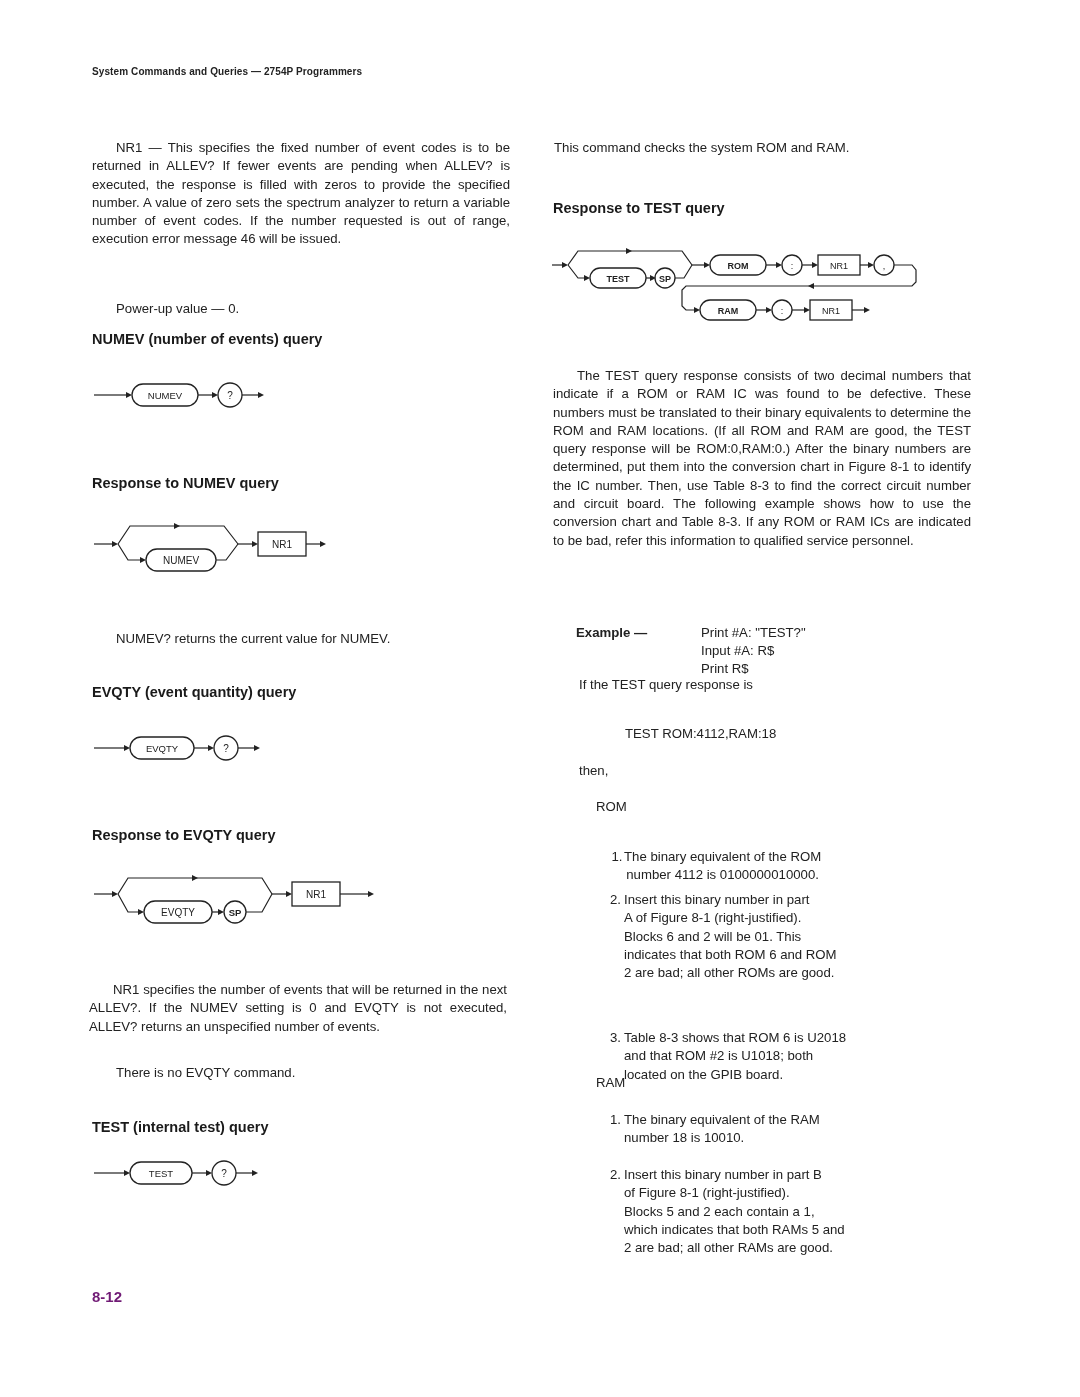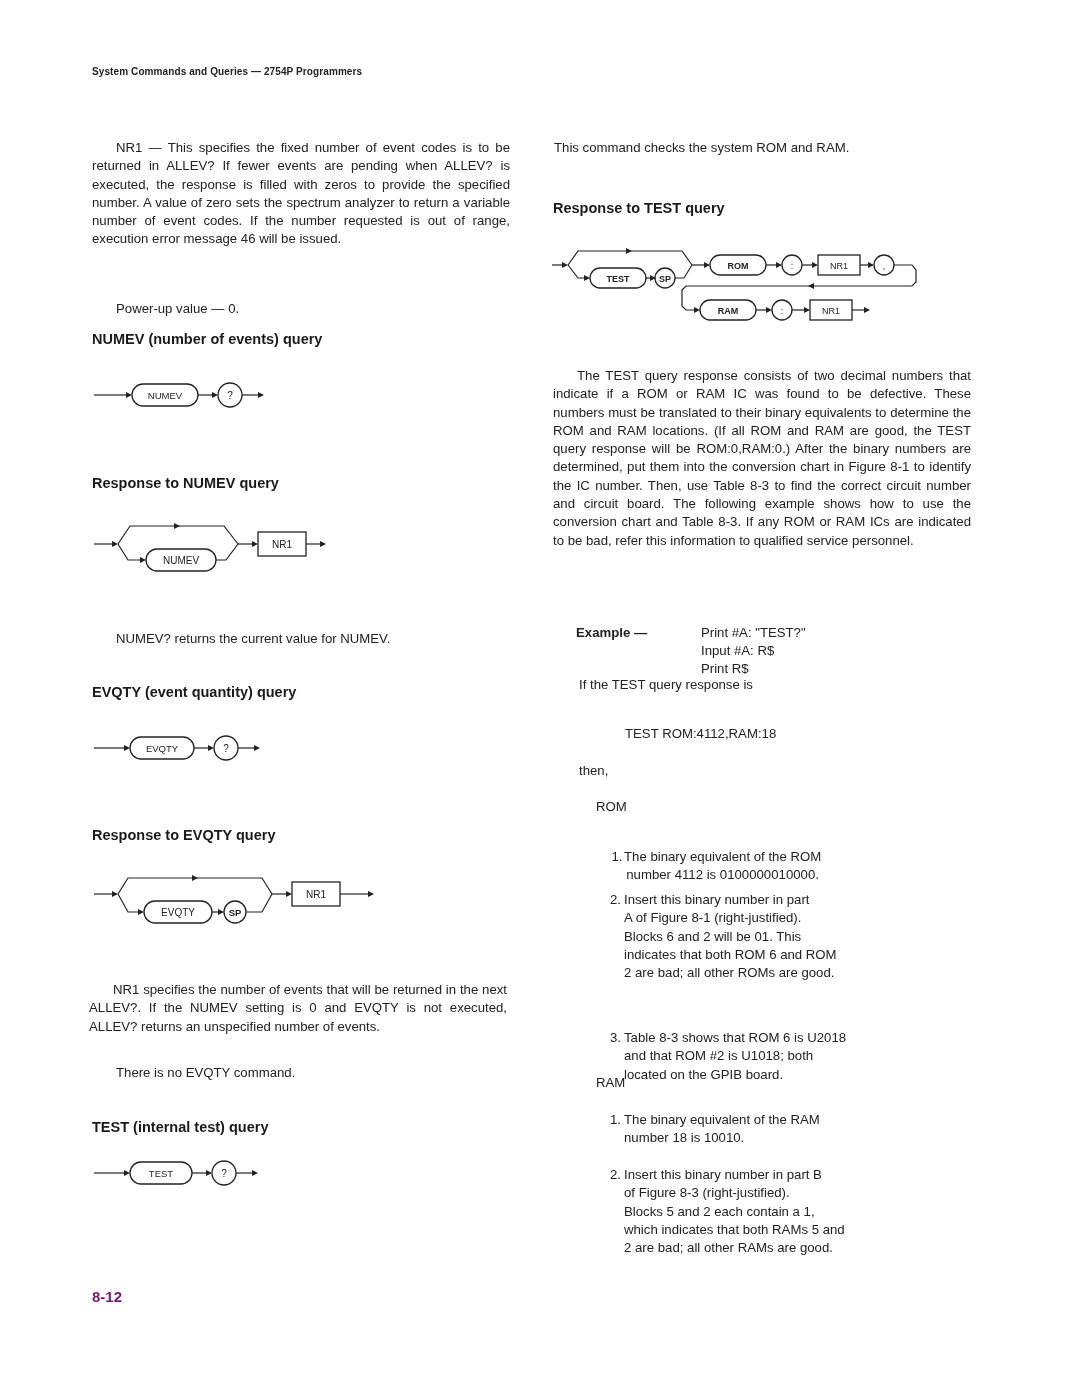--- a/index.html
+++ b/index.html
@@ -219,17 +219,17 @@
 
 <div class="abs line" style="left:596px; top:1074px;">RAM</div>
 
 <div class="abs list-item" style="left:610px; top:1111px;">
   <div><span class="num">1.</span><span>The binary equivalent of the RAM</span></div>
   <div class="cont">number 18 is 10010.</div>
 </div>
 
 <div class="abs list-item" style="left:610px; top:1166px;">
   <div><span class="num">2.</span><span>Insert this binary number in part B</span></div>
-  <div class="cont">of Figure 8-3 (right-justified).</div>
+  <div class="cont">of Figure 8-1 (right-justified).</div>
   <div class="cont">Blocks 5 and 2 each contain a 1,</div>
   <div class="cont">which indicates that both RAMs 5 and</div>
   <div class="cont">2 are bad; all other RAMs are good.</div>
 </div>
 
 </body></html>

